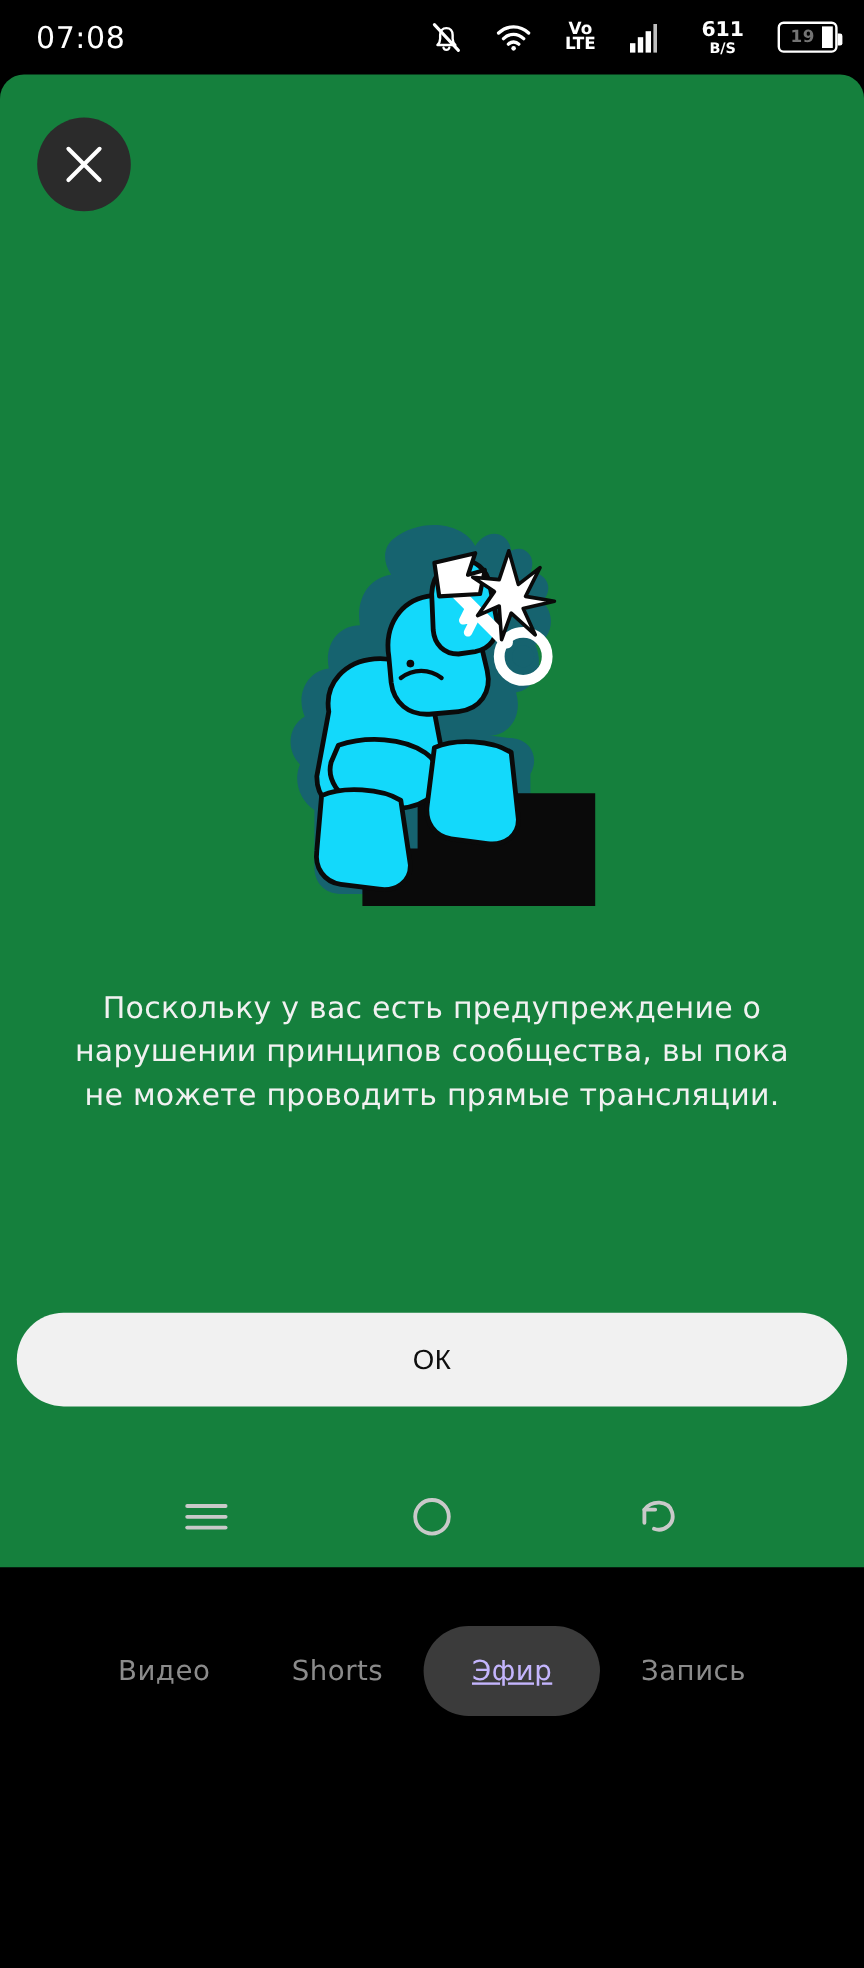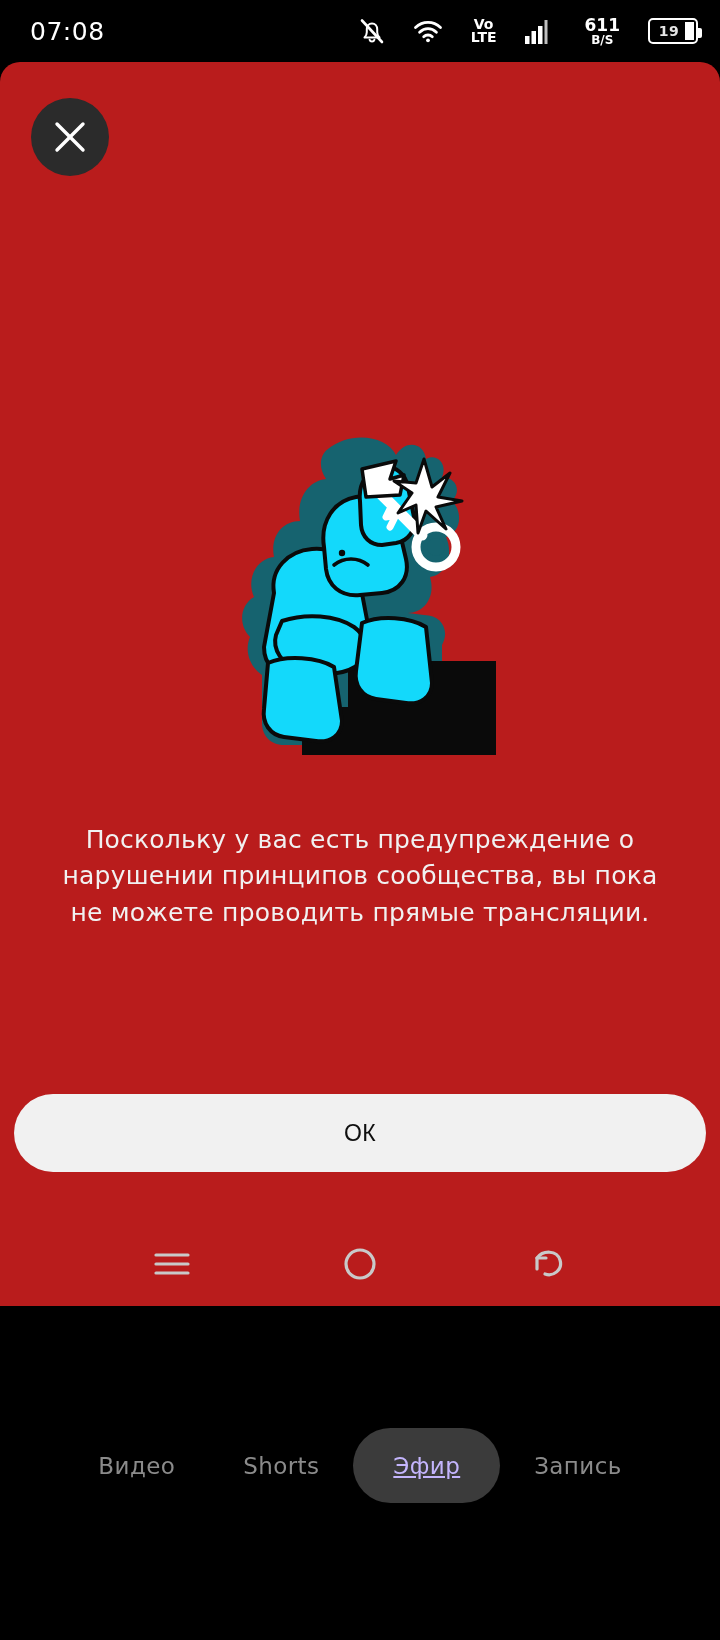--- a/index.html
+++ b/index.html
@@ -25,27 +25,27 @@
   .netspeed .v { font-size:17px; font-weight:bold; }
   .netspeed .u { font-size:12px; font-weight:bold; }
   .battery {
     position:relative; width:50px; height:26px; border:2.5px solid #fff; border-radius:5px;
     display:flex; align-items:center; justify-content:center;
   }
   .battery::after {
     content:""; position:absolute; right:-6px; top:8px; width:4px; height:10px;
     background:#fff; border-radius:0 2px 2px 0;
   }
-  .battery .lvl { font-size:14px; font-weight:bold; color:#e5e5e5; letter-spacing:.5px; margin-right:8px;}
+  .battery .lvl { font-size:14px; font-weight:bold; color:#737373; letter-spacing:.5px; margin-right:8px;}
   .battery .fill { position:absolute; right:2px; top:2px; bottom:2px; width:9px; background:#fff; }
 
   
   .sheet {
     position:absolute; top:62px; left:0; width:720px; height:1244px;
-    background:#b91c1c; border-radius:20px 20px 0 0;
+    background:#15803d; border-radius:20px 20px 0 0;
   }
   .close-btn {
     position:absolute; top:36px; left:31px; width:78px; height:78px;
     border-radius:50%; background:#2b2b2b;
     display:flex; align-items:center; justify-content:center; cursor:pointer;
   }
   .close-btn svg { display:block; }
 
   
   .illus-wrap {
@@ -65,21 +65,21 @@
   .btn {
     position:absolute; left:14px; width:692px; height:78px;
     border-radius:39px; display:flex; align-items:center; justify-content:center;
     font-size:23px; cursor:pointer; border:none; letter-spacing:.3px;
   }
   .btn-primary { top:1032px; background:#f1f1f1; color:#0f0f0f; }
   .btn-secondary { top:1122px; background:#272727; color:#f1f1f1; }
 
   
   .tabs {
-    position:absolute; top:1428px; left:0; width:720px; height:75px;
+    position:absolute; top:1355px; left:0; width:720px; height:75px;
     display:flex; align-items:center; justify-content:center; gap:0;
   }
   .tab {
     font-size:23px; color:#8b8b8b; cursor:pointer;
     display:flex; align-items:center; justify-content:center;
     height:75px; padding:0 34px; letter-spacing:.4px; white-space:nowrap;
   }
   .tab.active { color:#c4b5fd; background:#3b3b3b; border-radius:38px; padding:0 40px;text-decoration:underline; }
 
   

